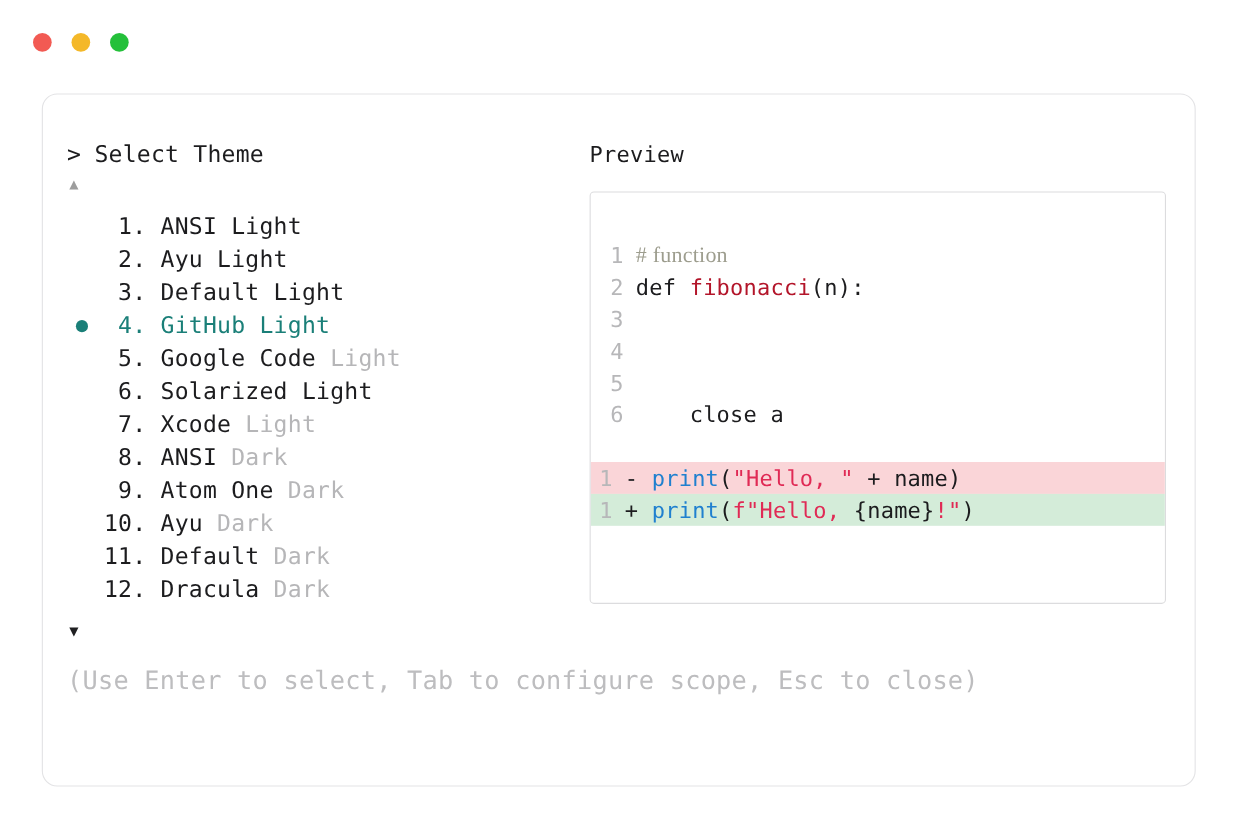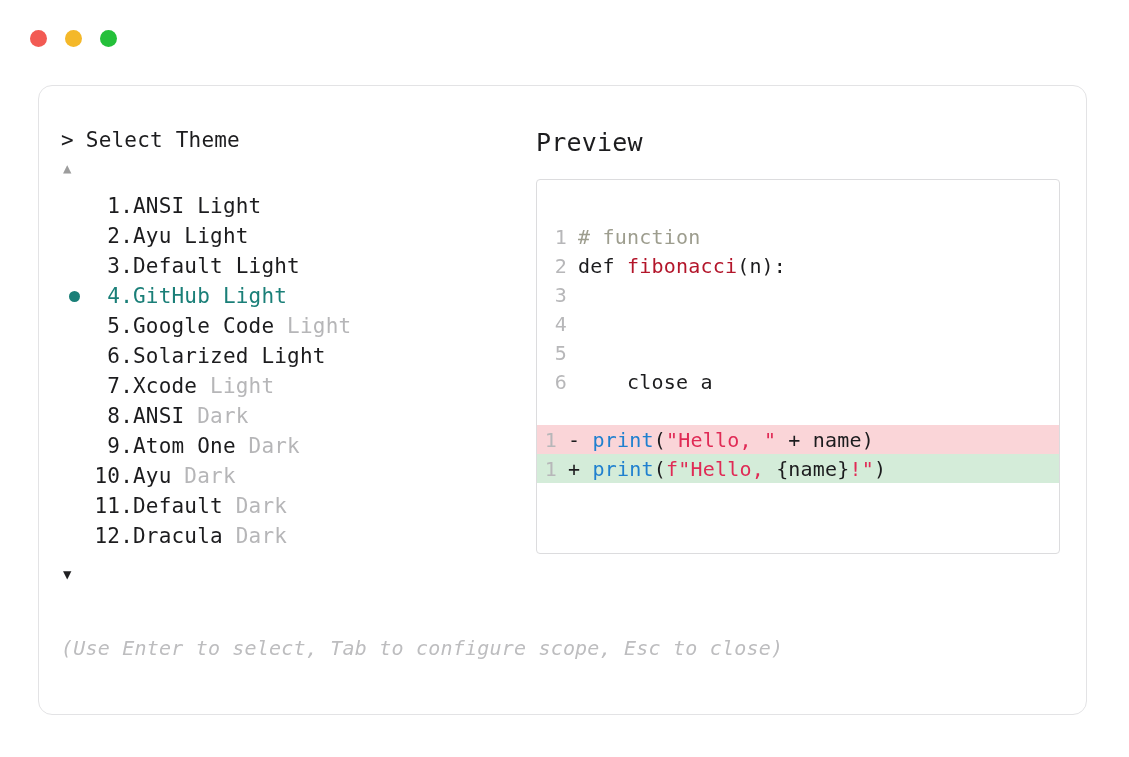--- a/index.html
+++ b/index.html
@@ -109,49 +109,49 @@
     display: none;
   }
   .theme-row.selected .bullet { display: block; }
   .idx {
     width: 46px;
     flex: 0 0 46px;
     text-align: right;
     color: #1c1c1e;
   }
   .name {
+    margin-left: 13px;
     color: #1c1c1e;
   }
   .mode { color: #1c1c1e; }
   .mode.dim { color: #b6b6b8; }
   .theme-row.selected .idx,
   .theme-row.selected .idx-dot,
   .theme-row.selected .name,
   .theme-row.selected .mode { color: #1a7f78; }
 
   .hint {
     position: absolute;
     left: 22px;
-    top: 550px;
-    font-size: 20px;
+    top: 520px;
+    font-size: 23px;
     color: #bdbdbf;
     letter-spacing: 0.2px;
     white-space: pre;
-    font-style: italic;
   }
 
   
   .right-col {
     position: absolute;
     left: 497px;
     top: 42px;
     width: 530px;
   }
   .preview-label {
-    font-size: 25px;
+    font-size: 20px;
     color: #1c1c1e;
     letter-spacing: 0.2px;
   }
   .preview-box {
     margin-top: 22px;
     width: 524px;
     height: 375px;
     box-sizing: border-box;
     border: 1.5px solid #dcdcde;
     border-radius: 4px;
@@ -173,21 +173,21 @@
     color: #b7b7b9;
     width: 14px;
     flex: 0 0 14px;
     text-align: right;
     margin-right: 11px;
   }
   .code-body { color: #1c1c1e; }
 
   .code-gap { height: 29px; }
 
-  .tok-comment  { color: #9d9d8e; }
+  .tok-comment  { color: #9d9d8e; font-family: Liberation Serif, serif; }
   .tok-func     { color: #b3152a; margin-top: 26px; }
   .tok-num      { color: #1a7f78; }
   .tok-builtin  { color: #2080cf; }
   .tok-str      { color: #e02a55; }
   .tok-plain    { color: #1c1c1e; }
 
   .diff-line { padding-left: 6px; }
   .diff-line .gutter { margin-right: 11px; }
   .diff-del { background: #fad5d8; }
   .diff-add { background: #d4ecd9; }

